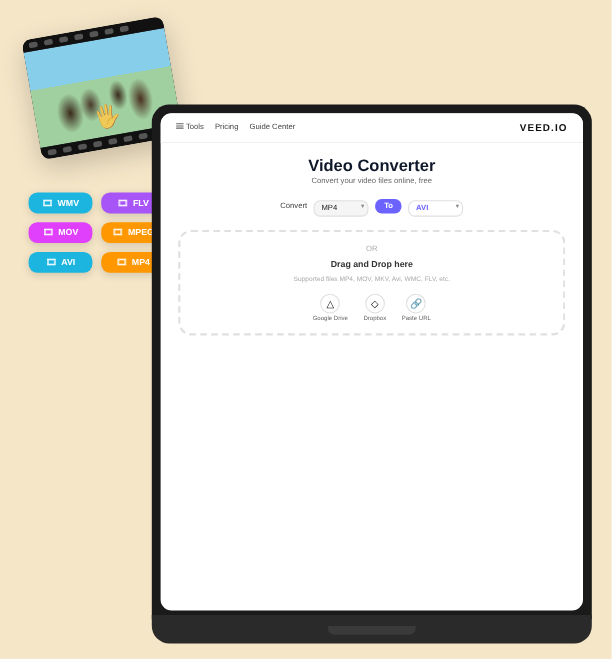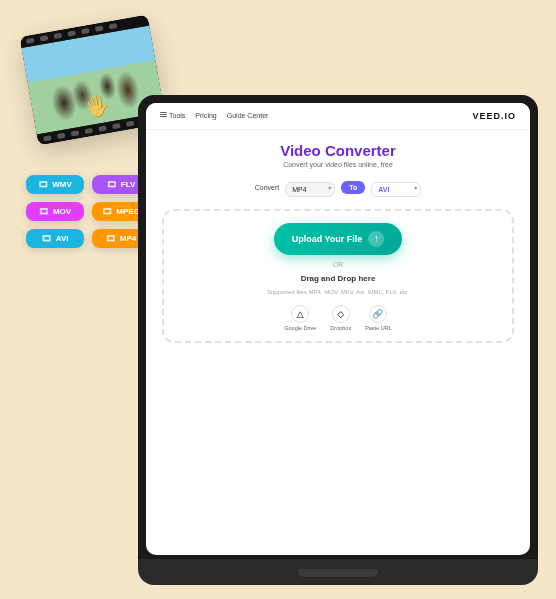--- a/index.html
+++ b/index.html
@@ -118,21 +118,21 @@
       flex: 1;
       padding: 12px 16px;
       display: flex;
       flex-direction: column;
       align-items: center;
     }
 
     .page-title {
       font-size: 15px;
       font-weight: 800;
-      color: #6d28d9;
+      color: #0f172a;
       text-align: center;
       margin-bottom: 2px;
     }
 
     .page-subtitle {
       font-size: 7px;
       color: #666;
       text-align: center;
       margin-bottom: 10px;
     }
@@ -506,24 +506,20 @@
             <div class="select-wrapper">
               <select class="to-select">
                 <option>AVI</option>
                 <option>MP4</option>
                 <option>MOV</option>
               </select>
             </div>
           </div>
 
           <div class="upload-area">
-            <button class="upload-btn">
-              <span>Upload Your File</span>
-              <div class="upload-btn-icon">↑</div>
-            </button>
             <span class="or-text">OR</span>
             <span class="drag-drop-text">Drag and Drop here</span>
             <span class="supported-text">Supported files MP4, MOV, MKV, Avi, WMC, FLV, etc.</span>
             <div class="drive-row">
               <div class="drive-item">
                 <div class="drive-icon-circle">△</div>
                 <span class="drive-label">Google Drive</span>
               </div>
               <div class="drive-item">
                 <div class="drive-icon-circle">◇</div>

